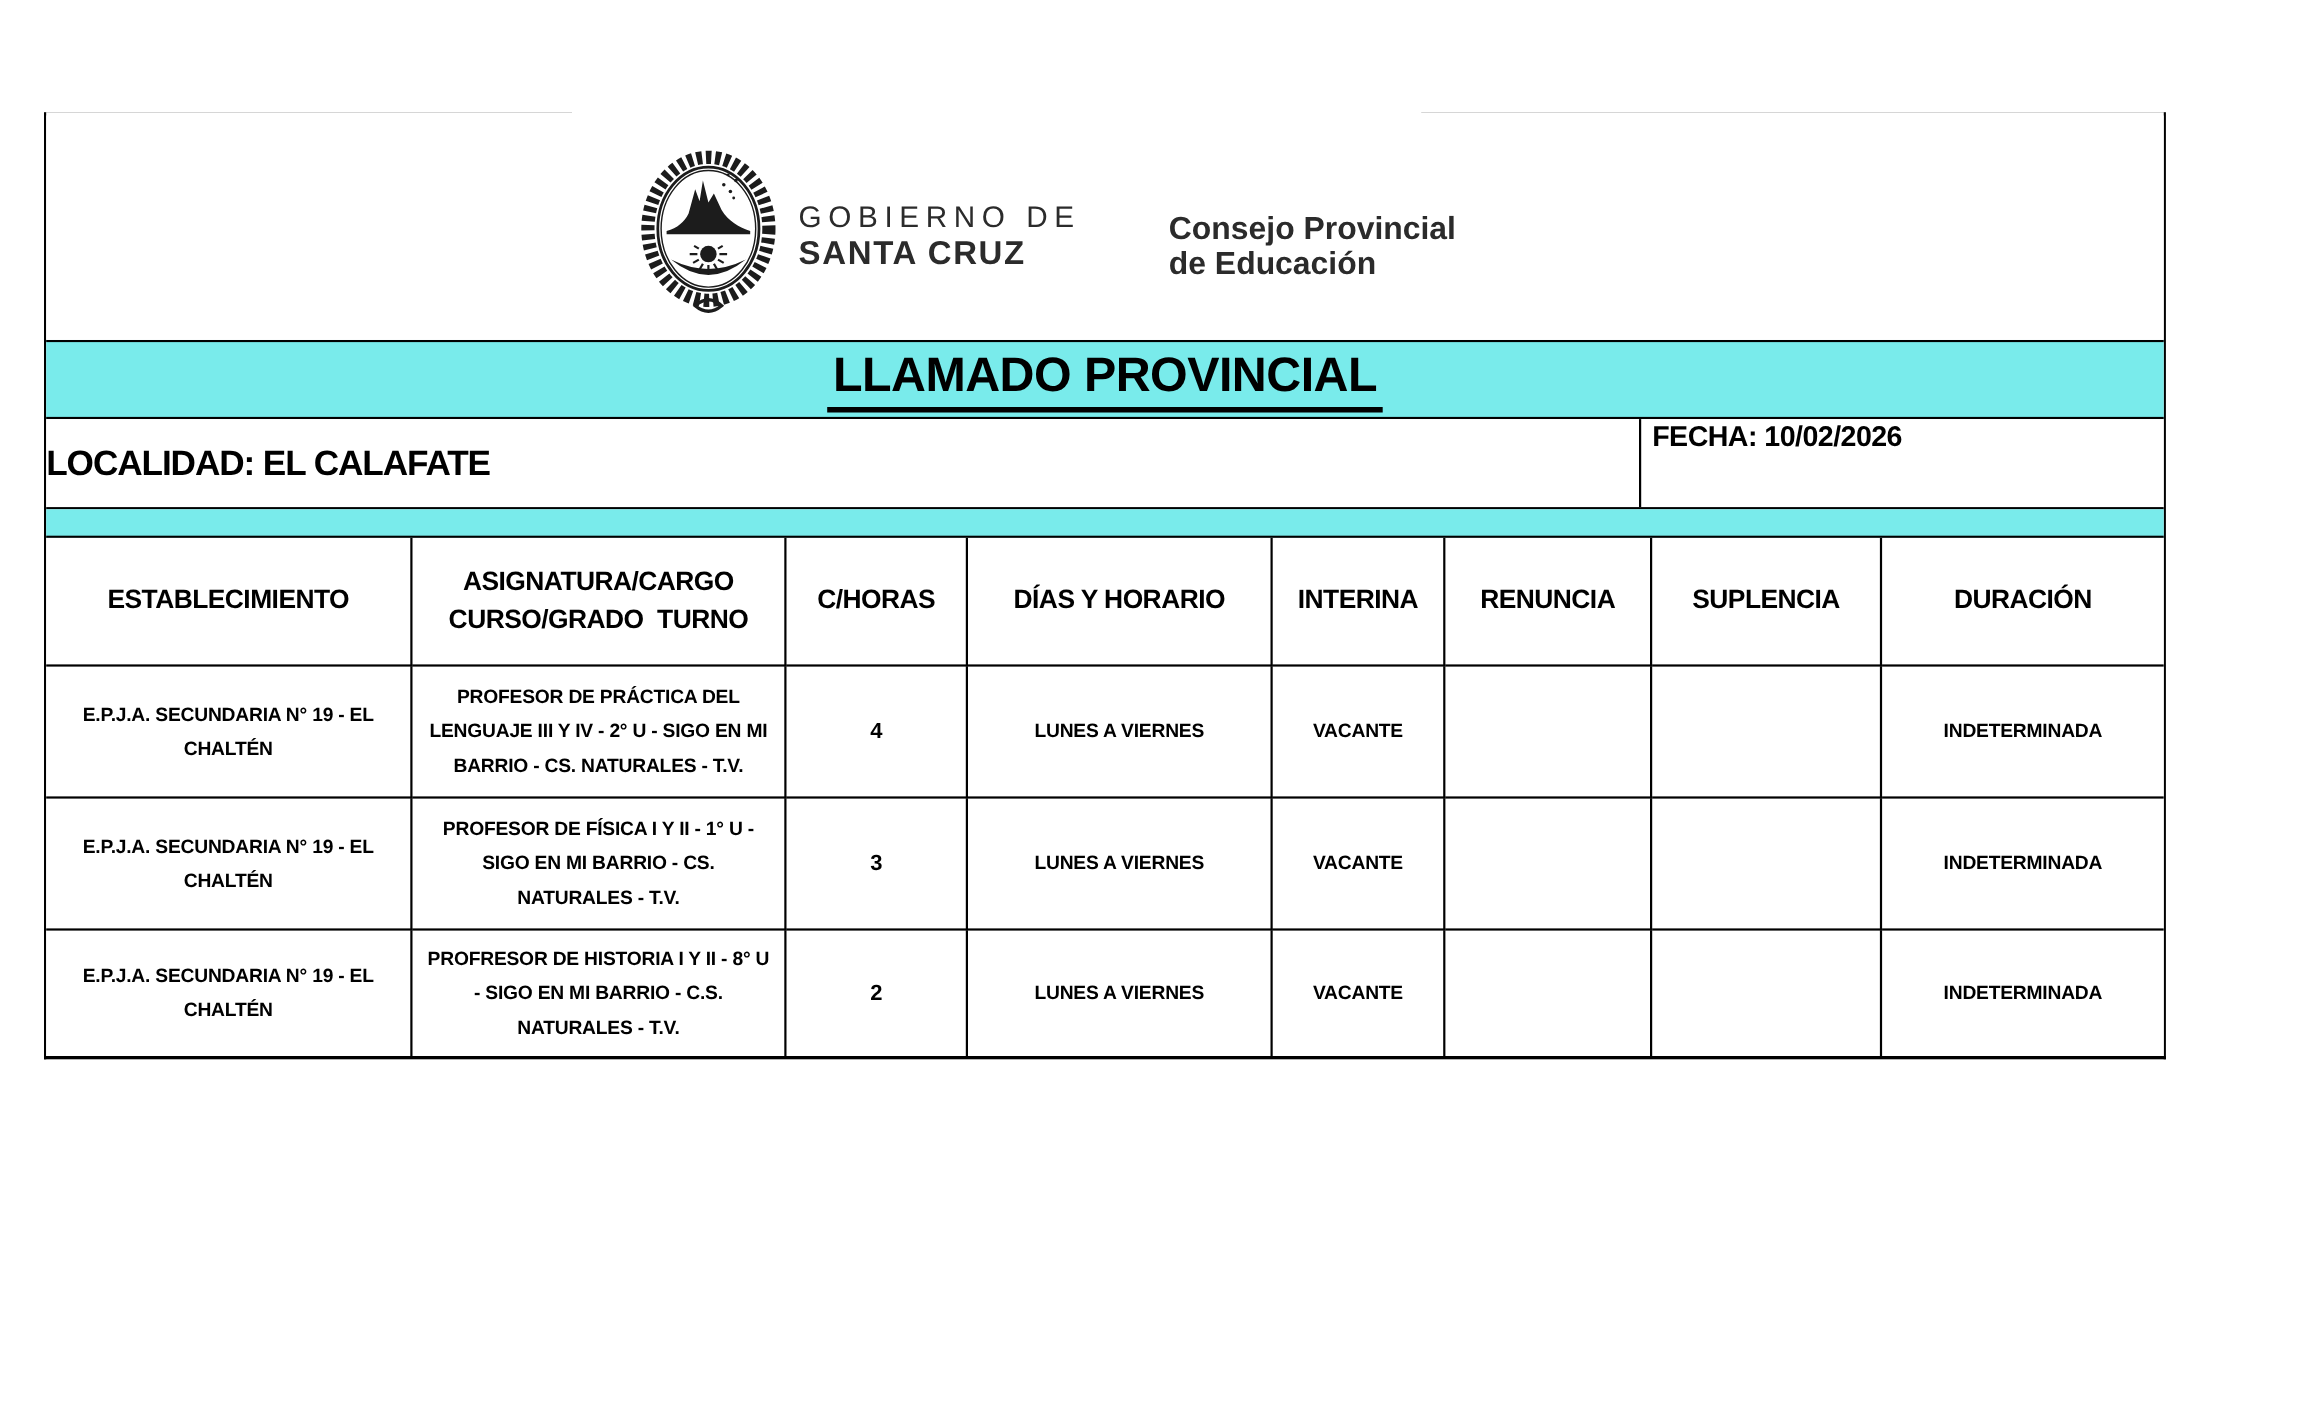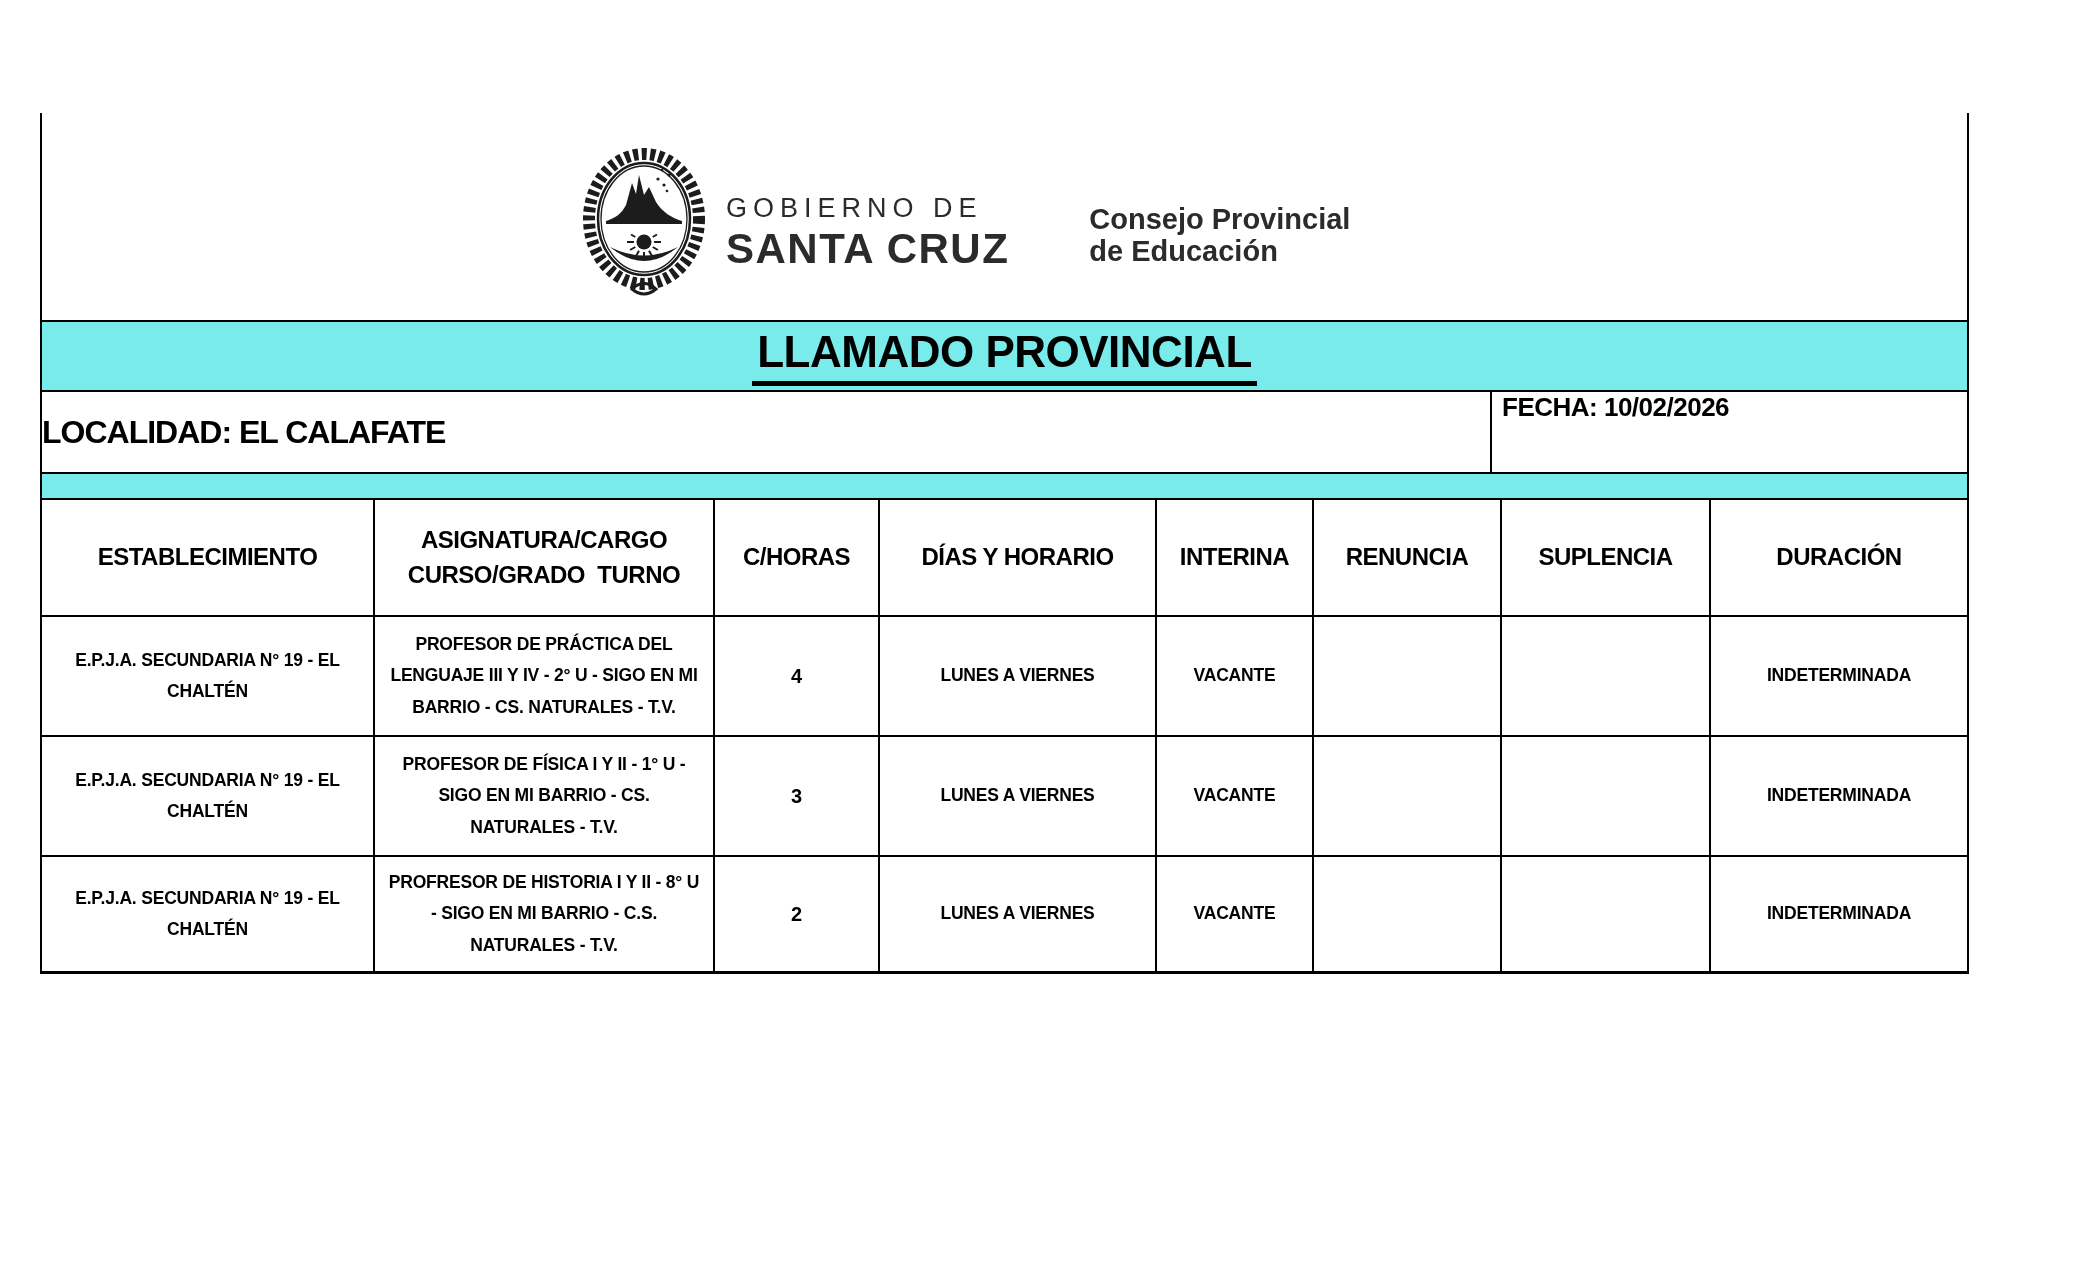--- a/index.html
+++ b/index.html
@@ -1,34 +1,34 @@
 <!DOCTYPE html>
 <html><head>
 <meta charset="utf-8">
 <style>
   * { margin:0; padding:0; box-sizing:border-box; }
   html,body { background:#ffffff; }
   body { font-family:"Liberation Sans", sans-serif; color:#000; }
   .page { position:relative; width:2100px; height:1275px; background:#fff; overflow:hidden; }
 
-  .doc { position:absolute; left:40px; top:113px; width:1929px; height:861px;
+  .doc { position:absolute; left:40px; top:102px; width:1929px; height:861px;
          border-left:2px solid #000; border-right:2px solid #000; border-bottom:3px solid #000;
          background:#fff; }
 
   
   .seg { position:absolute; top:0; height:3px; background:#000; }
   .seg-left { left:0; width:478px; }
   .seg-right { right:0; width:675px; }
 
   
   .logo-sec { position:relative; height:207px; background:#fff; }
   .brand { position:absolute; top:34px; left:534px; display:flex; align-items:flex-start; }
   .gob { margin-left:14px; margin-top:46px; color:#2b2b2b; }
   .gob1 { font-size:27px; font-weight:500; letter-spacing:6px; }
-  .gob2 { font-size:42px; font-weight:800; letter-spacing:1.5px; margin-top:1px; }
+  .gob2 { font-size:30px; font-weight:800; letter-spacing:1.5px; margin-top:1px; }
   .consejo { margin-left:80px; margin-top:56px; font-size:29px; font-weight:700;
              color:#2b2b2b; line-height:1.12; white-space:pre-line; }
 
   
   .title-band { height:72px; background:#79EBEB; border-top:2px solid #000; border-bottom:2px solid #000;
                 display:flex; align-items:center; justify-content:center; }
   .title-text { font-size:44px; font-weight:800; letter-spacing:-0.5px;
                 border-bottom:5px solid #000; padding:0 5px 4px 5px; }
 
   

